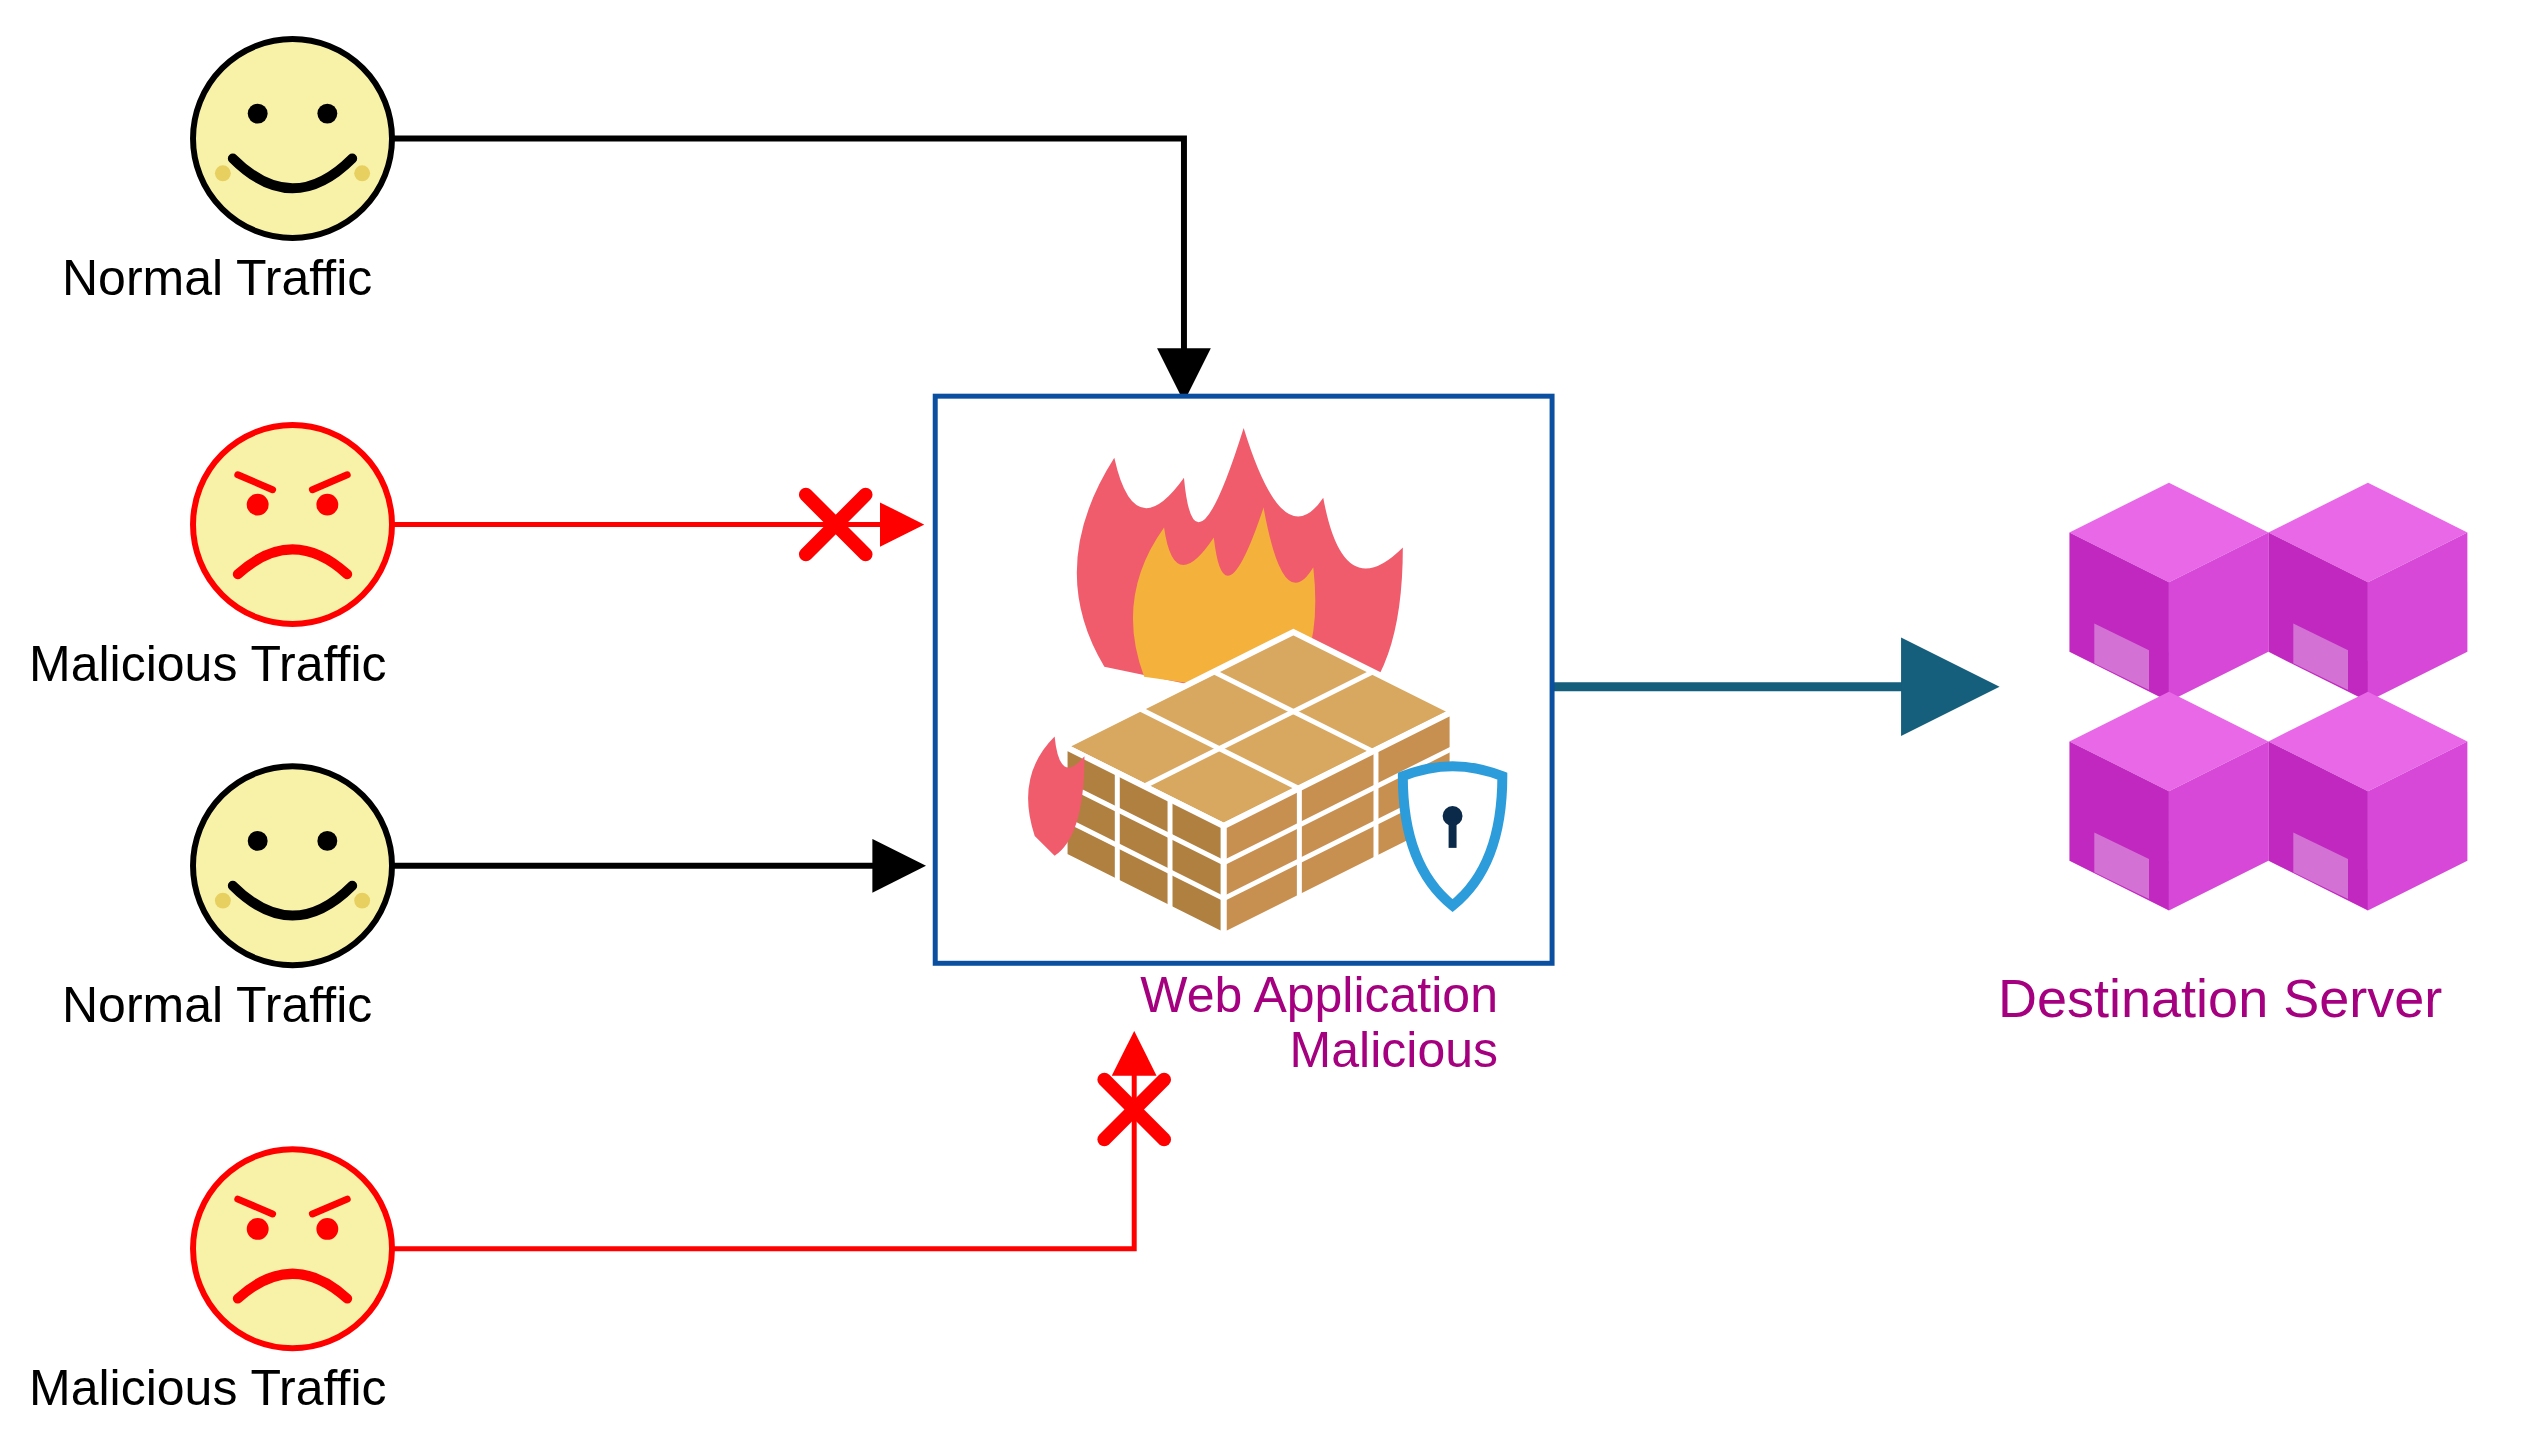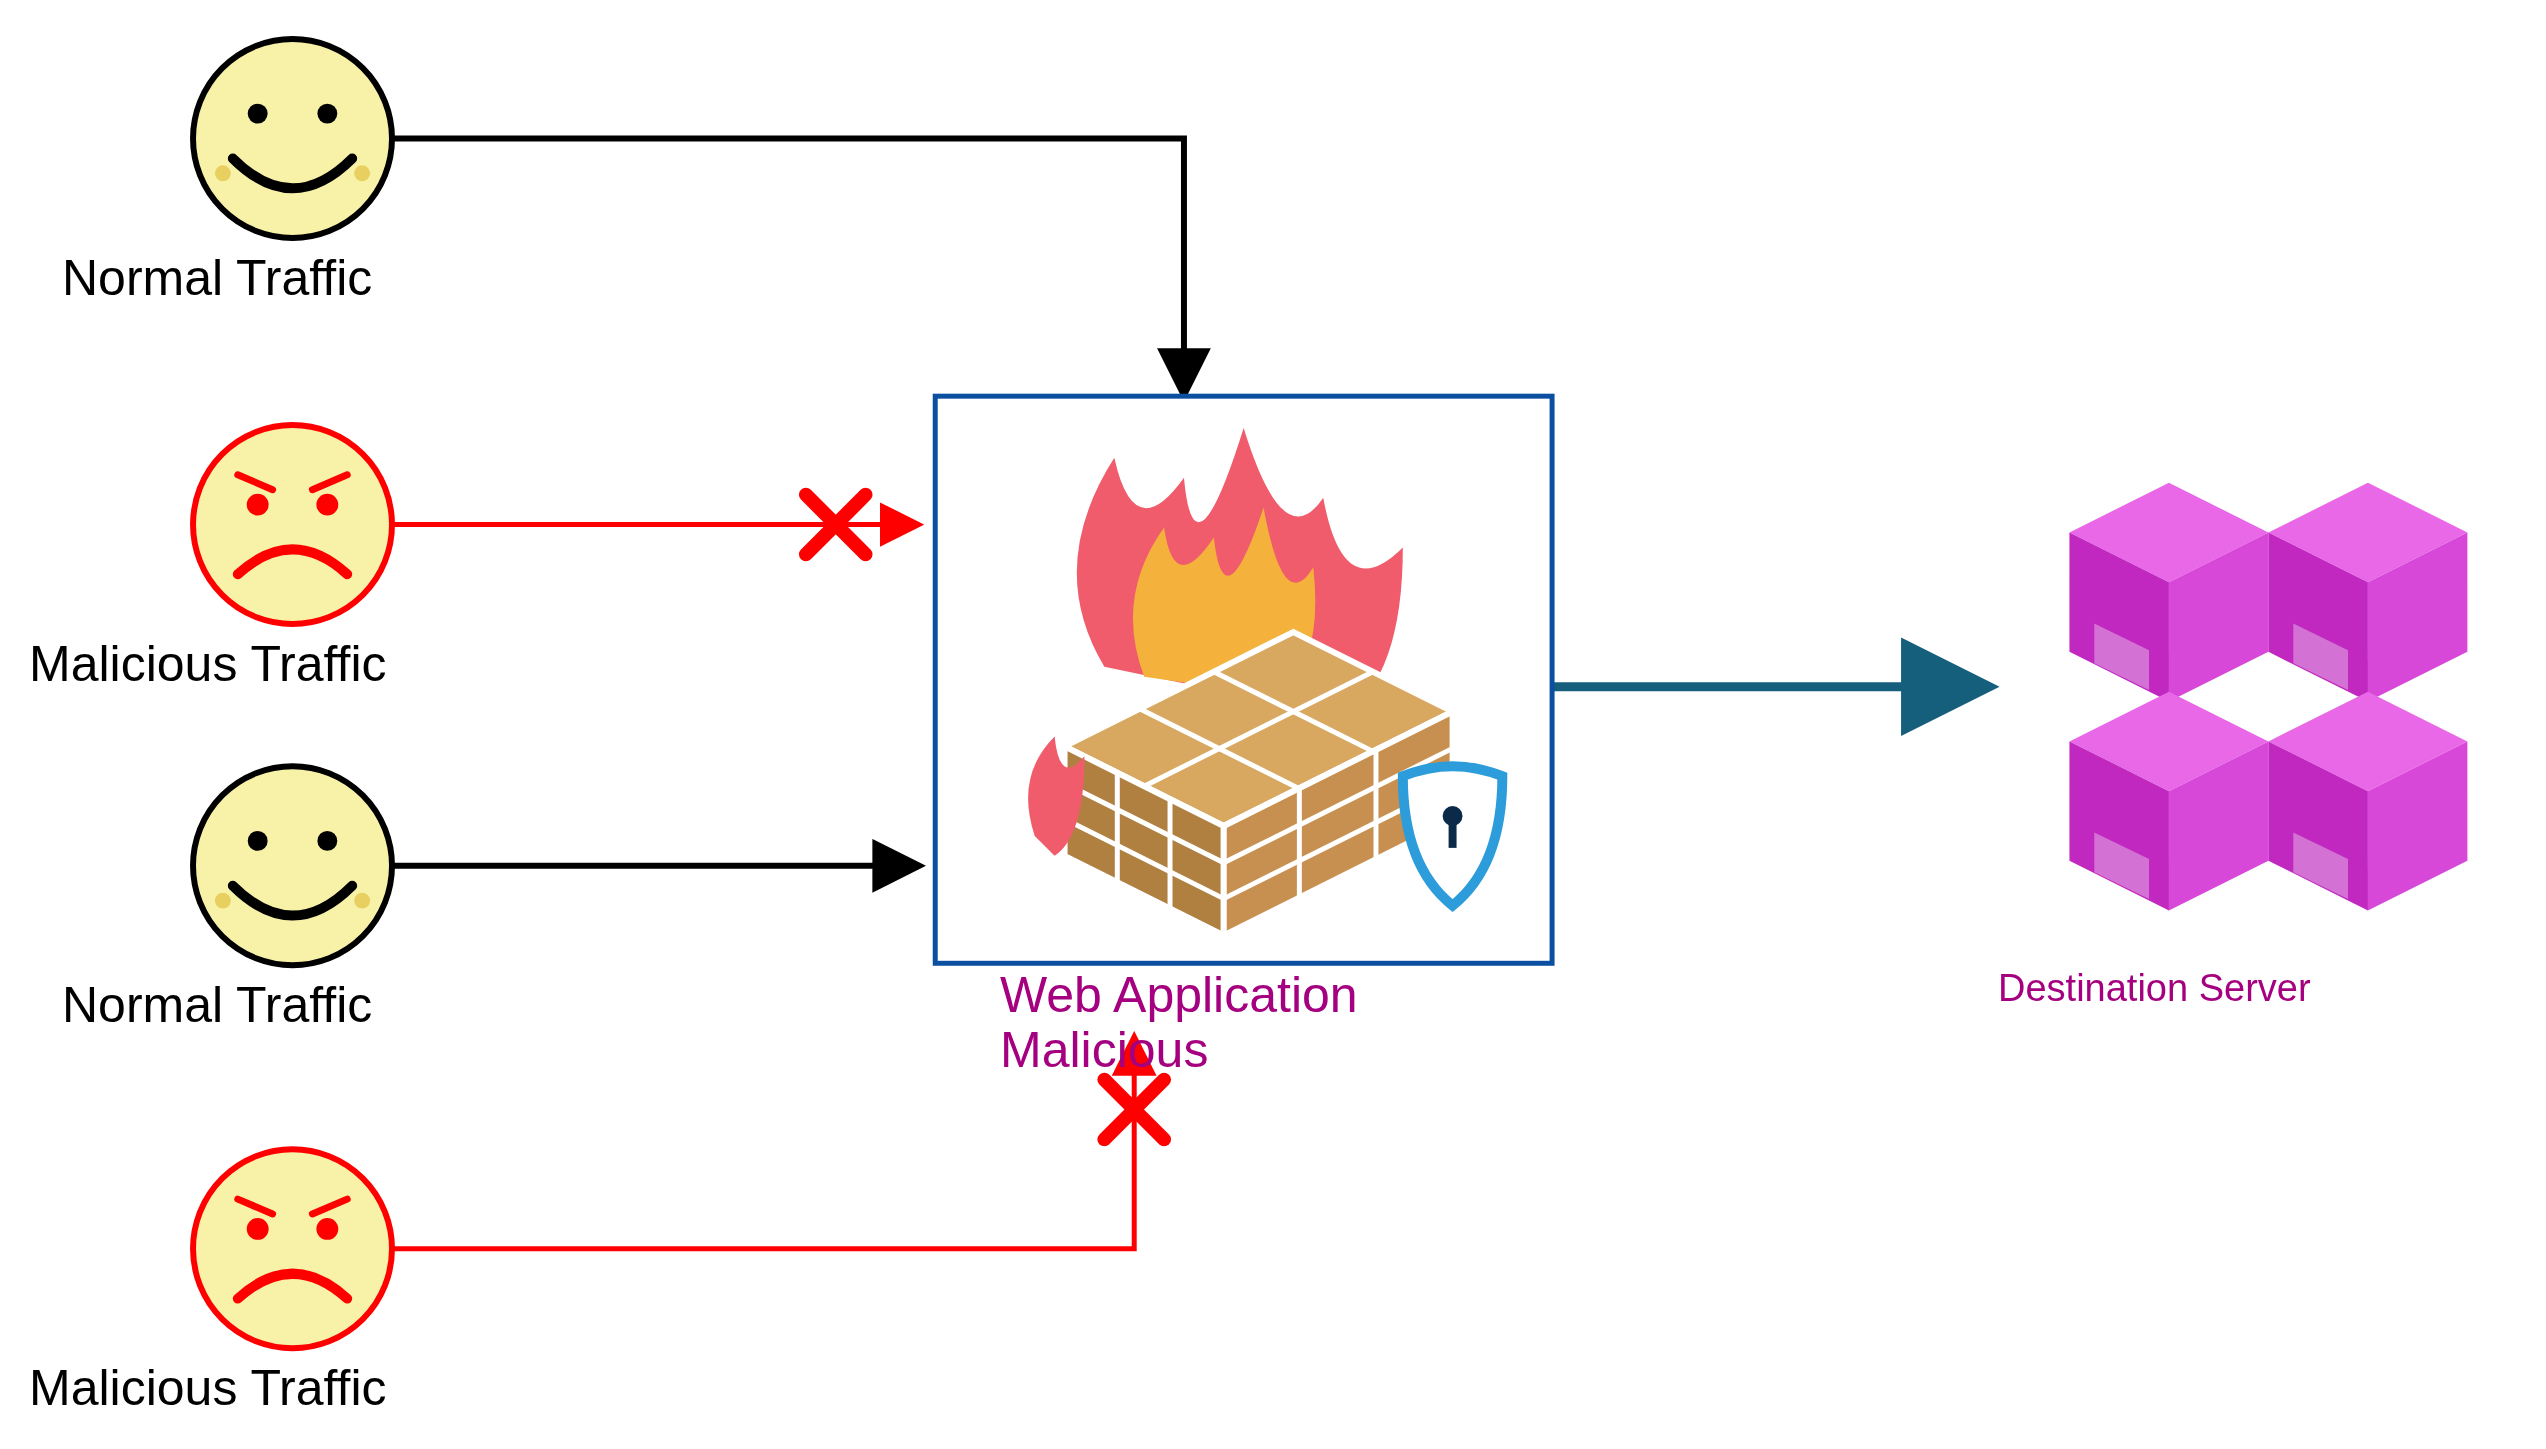--- a/index.html
+++ b/index.html
@@ -17,26 +17,26 @@
     font-size: 50px;
     color: #000;
     white-space: nowrap;
     text-align: center;
   }
   .waf-label {
     position: absolute;
     font-size: 50px;
     font-weight: 500;
     color: #a4007f;
-    text-align: left;
+    text-align: right;
     line-height: 1.1;
   }
   .dest-label {
     position: absolute;
-    font-size: 38px;
+    font-size: 54px;
     font-weight: 500;
     color: #a4007f;
     white-space: nowrap;
   }
   svg.overlay {
     position: absolute;
     top: 0;
     left: 0;
     width: 2546px;
     height: 1450px;

